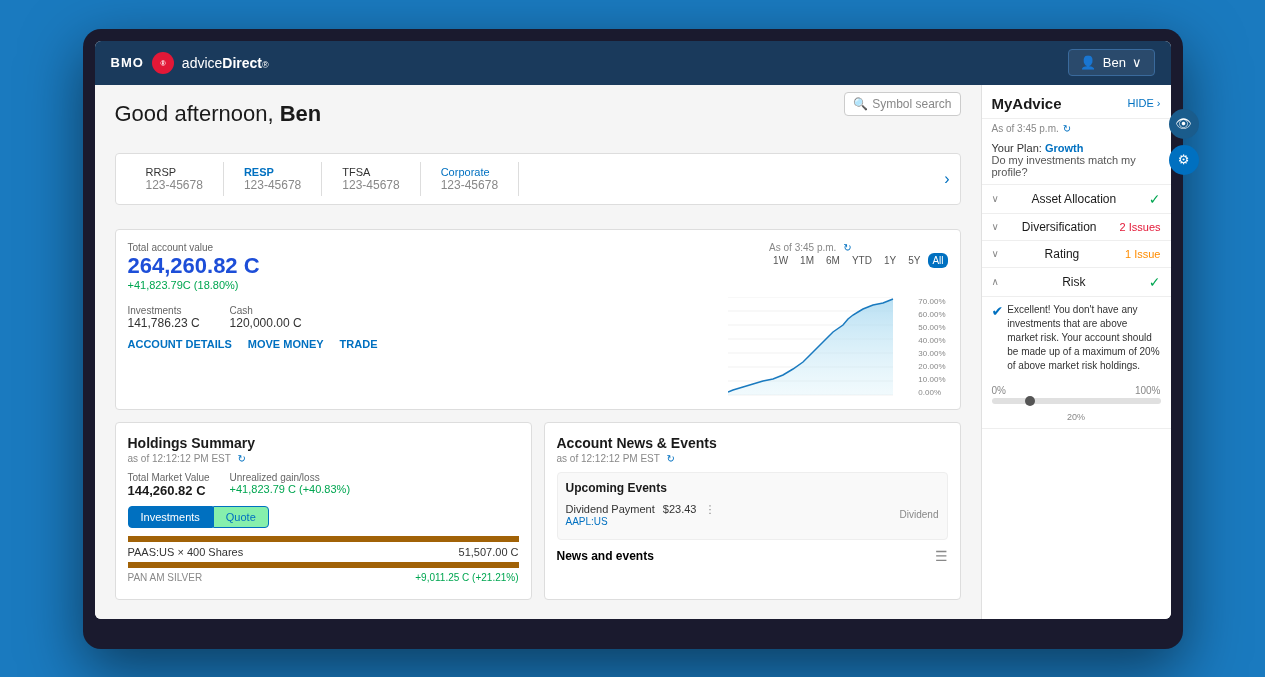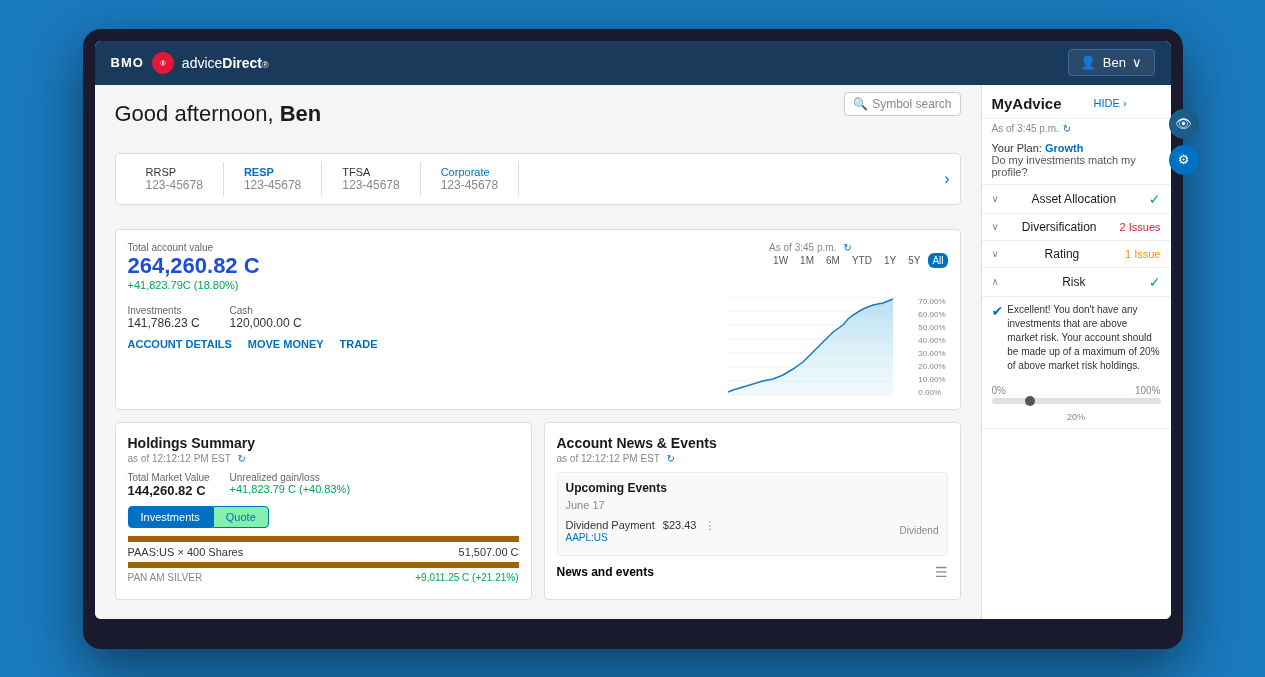--- a/index.html
+++ b/index.html
@@ -237,20 +237,21 @@
     .event-ticker { color: #0070c0; font-size: 10px; }
     .event-amount { color: #333; }
     .event-type { color: #888; font-size: 10px; text-align: right; }
     .event-menu { color: #888; cursor: pointer; }
     .news-header-row { display: flex; justify-content: space-between; align-items: center; }
     .news-title { font-size: 12px; font-weight: bold; }
     .news-filter { color: #888; font-size: 14px; cursor: pointer; }
     
     .sidebar-header {
       display: flex;
+      justify-content: space-between;
       align-items: center;
       padding: 10px 10px 6px;
       border-bottom: 1px solid #eee;
     }
     .myadvice-title { font-size: 15px; font-weight: bold; color: #1a1a1a; }
     .hide-btn { font-size: 11px; color: #0070c0; cursor: pointer; padding-left: 32px; }
     .as-of-sidebar { font-size: 10px; color: #888; padding: 4px 10px; display: flex; align-items: center; gap: 4px; }
     .plan-row { padding: 4px 10px 6px; font-size: 11px; color: #333; border-bottom: 1px solid #eee; }
     .plan-link { color: #0070c0; font-weight: bold; }
     .plan-question { font-size: 11px; color: #555; }
@@ -470,21 +471,20 @@
               <div>
                 <div class="section-title">Account News &amp; Events</div>
               </div>
             </div>
             <div class="section-subtitle">
               <span>as of 12:12:12 PM EST</span>
               <span style="color:#0070c0;cursor:pointer;margin-left:4px;">↻</span>
             </div>
             <div style="background:#f9f9f9;border:1px solid #eee;border-radius:4px;padding:8px;">
               <div class="events-header">Upcoming Events</div>
-              <div class="event-date">June 17</div>
               <div class="event-row">
                 <div>
                   <div style="display:flex;gap:8px;align-items:center;">
                     <span class="event-name">Dividend Payment</span>
                     <span class="event-amount">$23.43</span>
                     <span class="event-menu">⋮</span>
                   </div>
                   <div class="event-ticker">AAPL:US</div>
                 </div>
                 <div class="event-type">Dividend</div>

